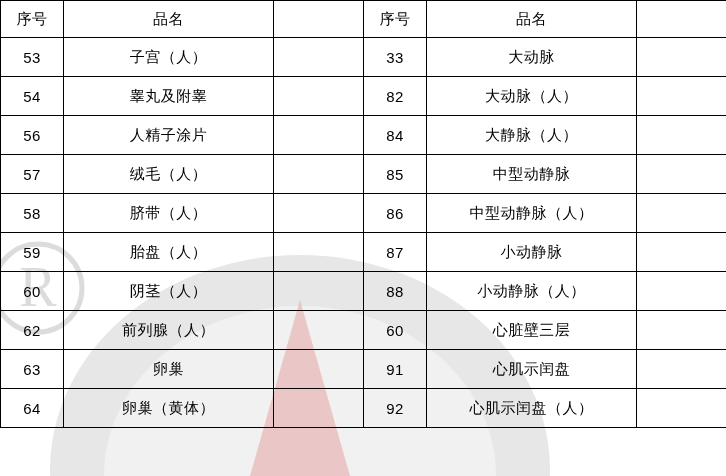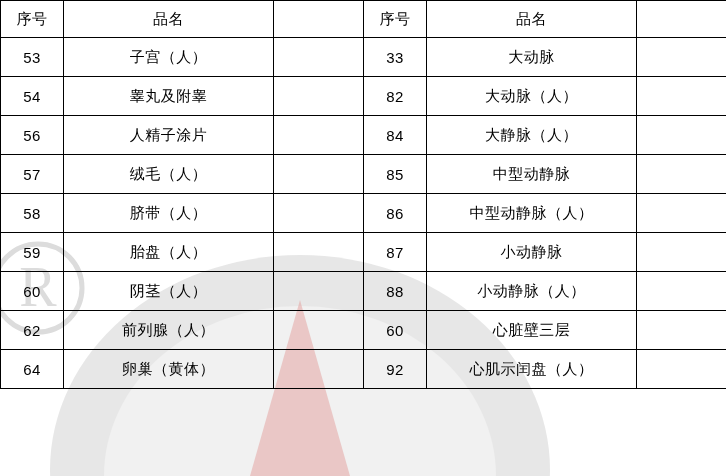--- a/index.html
+++ b/index.html
@@ -164,20 +164,28 @@
       </tr>
       <tr>
         <td class="cell-num">62</td>
         <td class="cell-name">前列腺（人）</td>
         <td></td>
         <td class="cell-num">60</td>
         <td class="cell-name">心脏壁三层</td>
         <td></td>
       </tr>
       <tr>
+        <td class="cell-num">63</td>
+        <td class="cell-name">卵巢</td>
+        <td></td>
+        <td class="cell-num">91</td>
+        <td class="cell-name">心肌示闰盘</td>
+        <td></td>
+      </tr>
+      <tr>
         <td class="cell-num">64</td>
         <td class="cell-name">卵巢（黄体）</td>
         <td></td>
         <td class="cell-num">92</td>
         <td class="cell-name">心肌示闰盘（人）</td>
         <td></td>
       </tr>
     </tbody>
   </table>
 </div>

